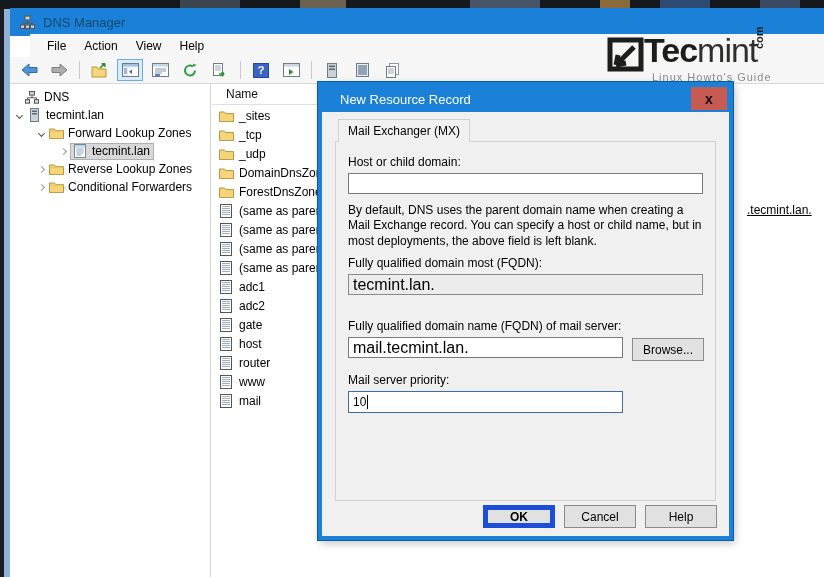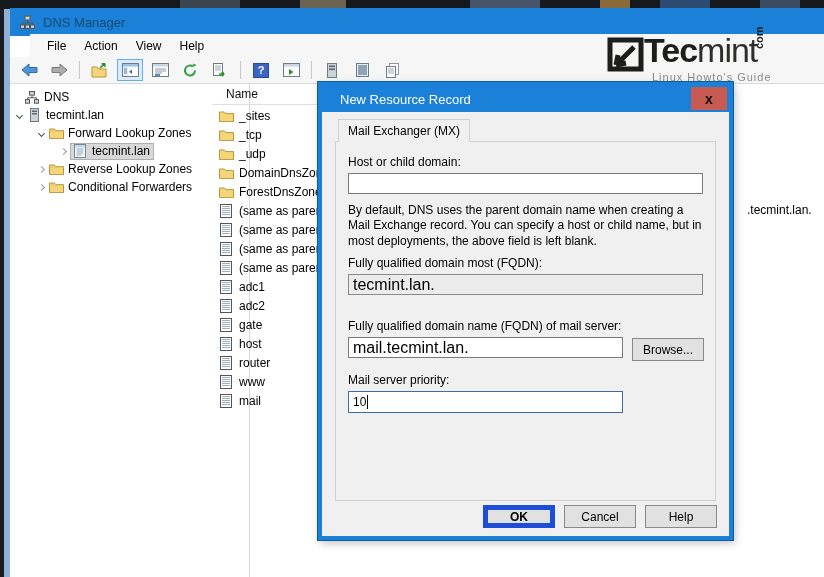--- a/index.html
+++ b/index.html
@@ -18,35 +18,35 @@
   .titlebar .app-title { color:#14496e; font-size:13px; margin-left:8px; }
   .menubar { position:absolute; left:10px; top:34px; right:0; height:24px; background:#f6f6f6; border-bottom:1px solid #d9d9d9; display:flex; align-items:center; padding-left:8px; z-index:2;margin-left:20px; }
   .menu-item { padding:3px 9px; cursor:default; }
   .toolbar { position:absolute; left:10px; top:57px; right:0; height:27px; background:#f6f6f6; border-bottom:1px solid #d9d9d9; display:flex; align-items:center; padding-left:6px; gap:4px; z-index:2; }
   .tbtn { width:26px; height:22px; display:flex; align-items:center; justify-content:center; border:1px solid transparent; }
   .tbtn.selected { background:#d9ecff; border:1px solid #66b0e6; }
   .tsep { width:1px; height:18px; background:#c8c8c8; margin:0 3px; }
 
   
   .client { position:absolute; left:10px; top:84px; right:0; bottom:0; background:#fff; z-index:2; }
-  .tree-panel { position:absolute; left:0; top:0; width:240px; bottom:0; border-right:1px solid #d4d4d4; padding-top:4px; overflow:hidden; }
+  .tree-panel { position:absolute; left:0; top:0; width:201px; bottom:0; border-right:1px solid #d4d4d4; padding-top:4px; overflow:hidden; }
   .tree-row { height:18px; display:flex; align-items:center; white-space:nowrap; }
   .tree-row .chev { width:14px; display:inline-flex; justify-content:center; align-items:center; flex:none; }
   .chev i { display:inline-block; width:5px; height:5px; border-right:1.4px solid #9a9a9a; border-bottom:1.4px solid #9a9a9a; transform:rotate(-45deg); }
   .chev.open i { border-color:#4d4d4d; transform:rotate(45deg); }
   .tree-row .ticon { width:16px; display:inline-flex; justify-content:center; flex:none; margin-right:4px; }
   .d0 { padding-left:14px; } .d1 { padding-left:2px; } .d2 { padding-left:24px; } .d3 { padding-left:46px; }
   .sel-wrap { background:#d8d8d8; border:1px solid #b0b0b0; padding:0 3px 1px 1px; display:inline-flex; align-items:center; }
 
   .list-panel { position:absolute; left:202px; top:0; right:0; bottom:0; }
   .list-header { width:420px; height:21px; border-bottom:1px solid #e0e0e0; display:flex; align-items:center; padding-left:14px; color:#111; }
   .list-rows { padding-top:1px; }
   .list-row { height:19px; display:flex; align-items:center; padding-left:6px; white-space:nowrap; }
   .list-row .licon { width:16px; display:inline-flex; justify-content:center; flex:none; margin-right:5px; }
-  .bg-data-text { position:absolute; left:535px; top:119px; white-space:nowrap; }
+  .bg-data-text { position:absolute; left:535px; top:119px; white-space:nowrap;text-decoration:underline; }
 
   
   svg { display:block; }
 
   
   .logo { position:absolute; left:606px; top:33px; z-index:6; width:210px; }
   .logo-row { display:flex; align-items:flex-start; }
   .logo-mark { margin-top:4px; }
   .logo-text { font-size:34px; letter-spacing:-1px; line-height:34px; color:#1d1d1b; }
   .logo-text .bold { font-weight:bold; }

